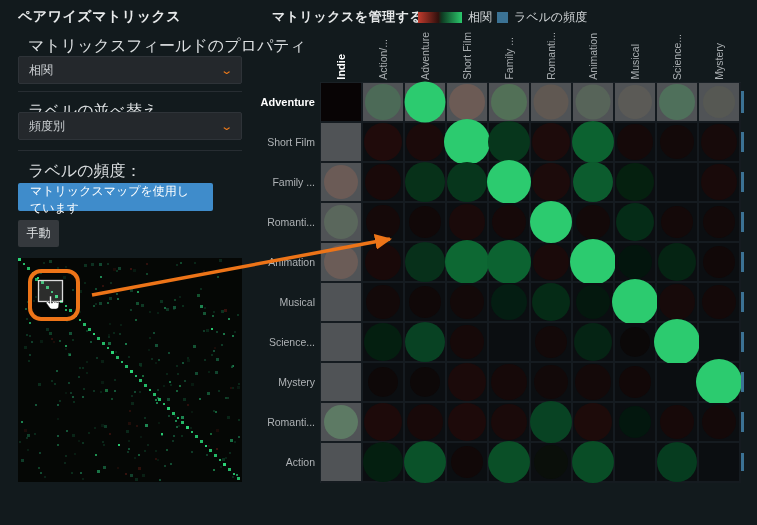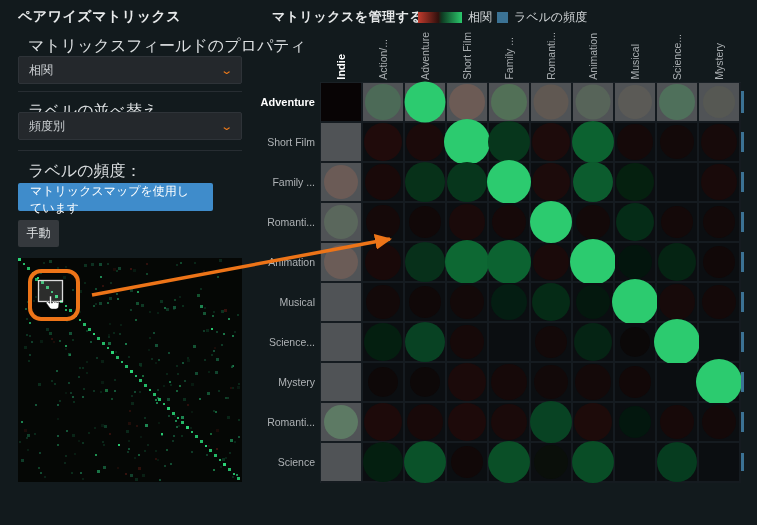--- a/index.html
+++ b/index.html
@@ -474,21 +474,21 @@
 <div id="rowlabs">
     <div class="rowlab sel" style="top: 82px;">Adventure</div>
     <div class="rowlab" style="top: 122px;">Short Film</div>
     <div class="rowlab" style="top: 162px;">Family ...</div>
     <div class="rowlab" style="top: 202px;">Romanti...</div>
     <div class="rowlab" style="top: 242px;">Animation</div>
     <div class="rowlab" style="top: 282px;">Musical</div>
     <div class="rowlab" style="top: 322px;">Science...</div>
     <div class="rowlab" style="top: 362px;">Mystery</div>
     <div class="rowlab" style="top: 402px;">Romanti...</div>
-    <div class="rowlab" style="top: 442px;">Science</div>
+    <div class="rowlab" style="top: 442px;">Action</div>
   </div>
 <div class="abs" id="grid">
     <div class="cell xsel" style="left: 0px; top: 0px;"></div>
     <div class="cell hl" style="left: 42px; top: 0px;">
       <div class="dot" style="width: 36px; height: 36px; background: rgb(76, 106, 87);"></div>
     </div>
     <div class="cell hl" style="left: 84px; top: 0px;">
       <div class="dot" style="width: 41px; height: 41px; background: rgb(44, 203, 111);"></div>
     </div>
     <div class="cell hl" style="left: 126px; top: 0px;">

